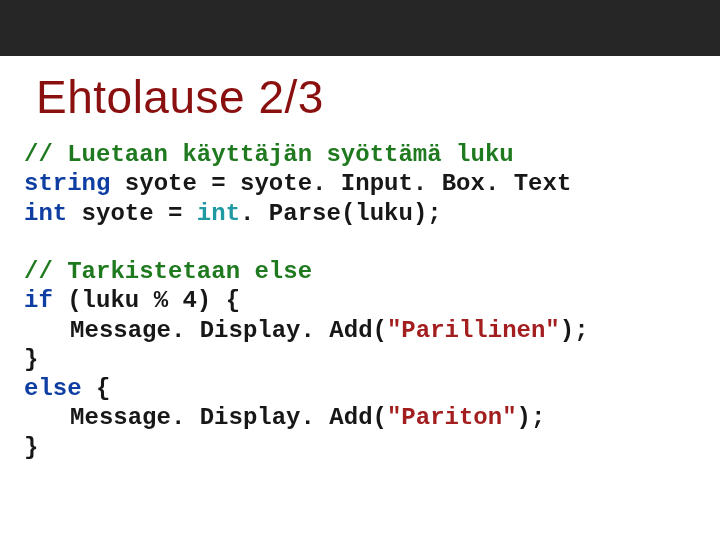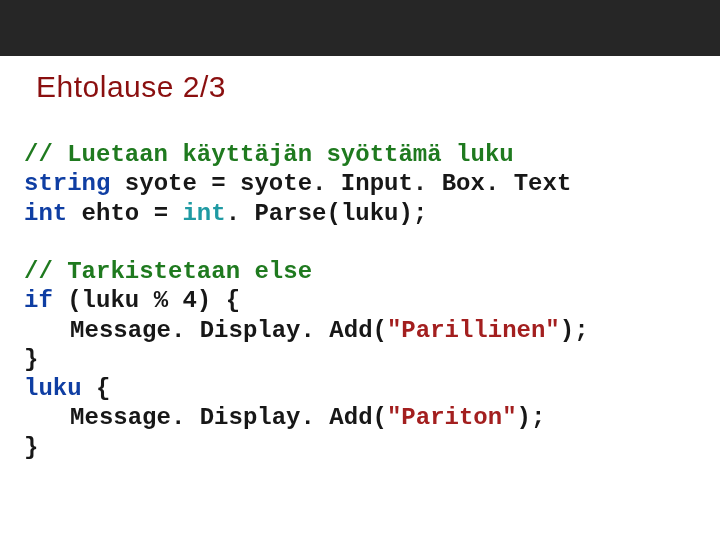--- a/index.html
+++ b/index.html
@@ -19,21 +19,21 @@
   }
   .topbar {
     height: 56px;
     background: #262626;
     width: 100%;
   }
   .title {
     position: absolute;
     top: 70px;
     left: 36px;
-    font-size: 30px;
+    font-size: 46px;
     color: #8a0f0f;
     font-weight: 400;
     letter-spacing: 0.5px;
   }
   .code-block {
     position: absolute;
     left: 24px;
     top: 140px;
     font-family: "Courier New", Courier, monospace;
     font-size: 24px;
@@ -51,22 +51,22 @@
 </head>
 <body>
 
 <div class="slide">
   <div class="topbar"></div>
 
   <div class="title">Ehtolause 2/3</div>
 
   <div class="code-block"><span class="comment">// Luetaan käyttäjän syöttämä luku</span>
 <span class="keyword">string</span><span> syote = syote. Input. Box. Text</span>
-<span class="keyword">int</span><span> ehto = </span><span class="type">int</span><span>. Parse(luku);</span>
+<span class="keyword">int</span><span> syote = </span><span class="type">int</span><span>. Parse(luku);</span>
 
 <span class="comment">// Tarkistetaan else</span>
 <span class="keyword">if</span><span> (luku % 4) {</span>
 <span class="indent"></span><span>Message. Display. Add(</span><span class="string">"Parillinen"</span><span>);</span>
 <span>}</span>
-<span class="keyword">luku</span><span> {</span>
+<span class="keyword">else</span><span> {</span>
 <span class="indent"></span><span>Message. Display. Add(</span><span class="string">"Pariton"</span><span>);</span>
 <span>}</span></div>
 </div>
 
 </body></html>

